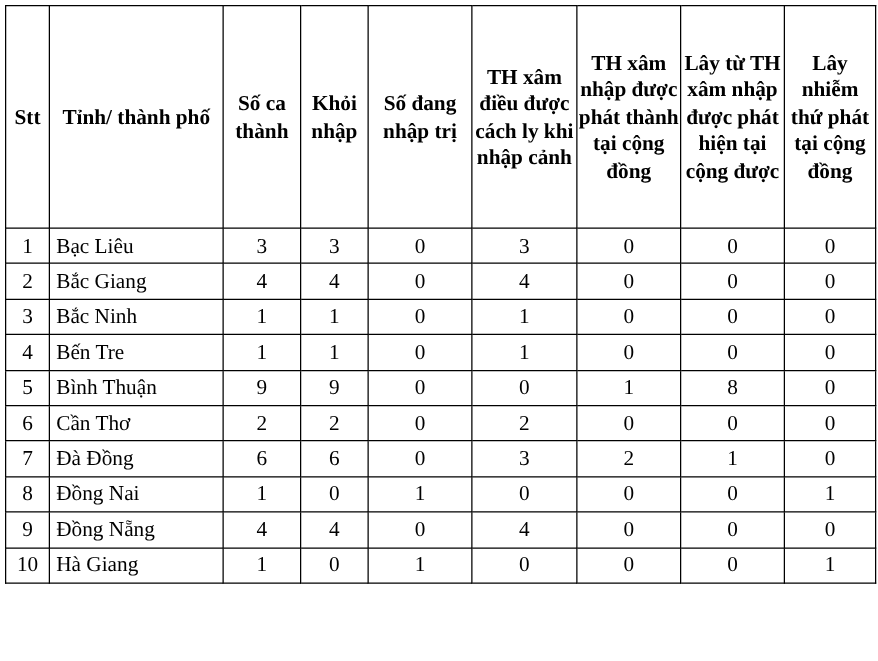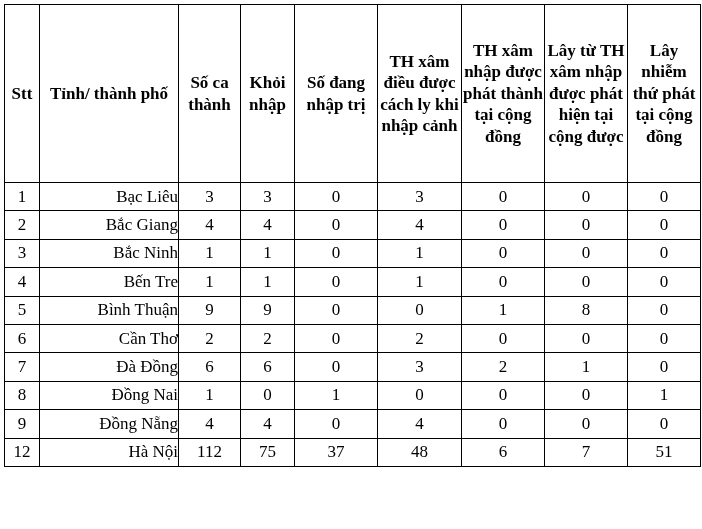--- a/index.html
+++ b/index.html
@@ -11,21 +11,21 @@
     color: #000;
     table-layout: fixed;
   }
   td, th { border: 1.5px solid #000; padding: 0; }
   th {
     font-weight: bold; font-size: 17px; line-height: 21.5px;
     text-align: center; vertical-align: middle; height: 177px;
   }
   td { font-size: 17px; height: 27.4px; text-align: center; vertical-align: middle; }
   td.stt { text-align: center; }
-  td.name { text-align: right; padding-left: 5px; }
+  td.name { text-align: left; padding-left: 5px; }
 </style>
 </head>
 <body>
 
 <table>
   <colgroup>
     <col style="width:35px">
       <col style="width:139px">
       <col style="width:62px">
       <col style="width:54px">
@@ -142,24 +142,24 @@
         <td class="name">Đồng Nẵng</td>
         <td class="num">4</td>
         <td class="num">4</td>
         <td class="num">0</td>
         <td class="num">4</td>
         <td class="num">0</td>
         <td class="num">0</td>
         <td class="num">0</td>
       </tr>
       <tr>
-        <td class="stt">12</td>
-        <td class="name">Hà Nội</td>
-        <td class="num">112</td>
-        <td class="num">75</td>
-        <td class="num">37</td>
-        <td class="num">48</td>
-        <td class="num">6</td>
-        <td class="num">7</td>
-        <td class="num">51</td>
+        <td class="stt">10</td>
+        <td class="name">Hà Giang</td>
+        <td class="num">1</td>
+        <td class="num">0</td>
+        <td class="num">1</td>
+        <td class="num">0</td>
+        <td class="num">0</td>
+        <td class="num">0</td>
+        <td class="num">1</td>
       </tr>
     </tbody>
 </table>
 
 </body></html>

